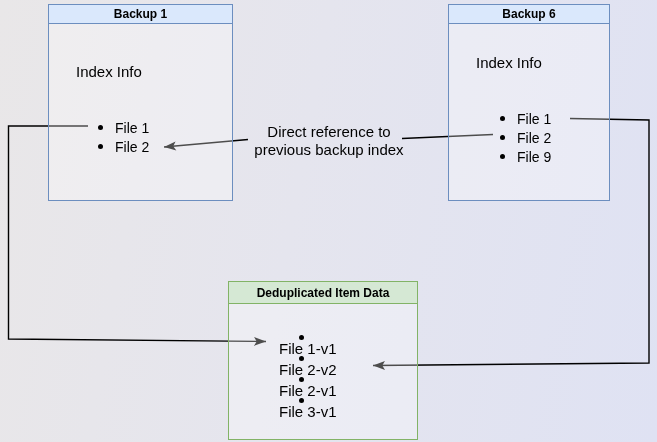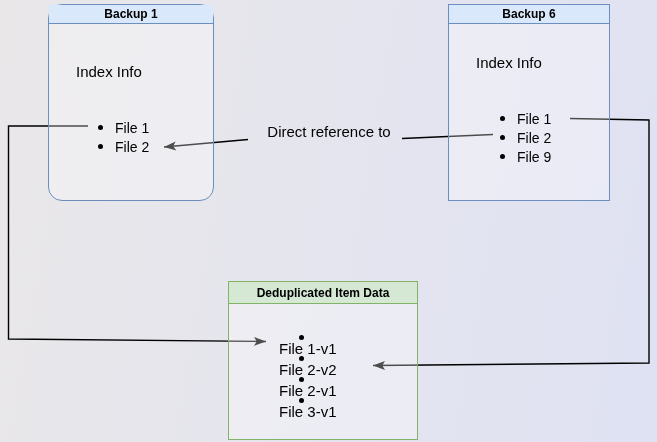--- a/index.html
+++ b/index.html
@@ -20,21 +20,21 @@
   .box-blue .hdr{background:#dae8fc;border-color:#6c8ebf;height:18px;}
   .box-green .hdr{background:#d5e8d4;border-color:#82b366;height:21px;}
   .subtitle{position:absolute;font-size:15px;line-height:18px;white-space:nowrap;}
   .filelist{position:absolute;}
   .filerow{display:flex;align-items:center;white-space:nowrap;}
   .backup-files .filerow{height:19px;font-size:14px;}
   .dedup-files .filerow{height:21px;font-size:15px;flex-direction:column;}
   .dot{width:5px;height:5px;border-radius:50%;background:#000;flex:none;}
   .backup-files .dot{margin-right:12px;}
   .dedup-files .dot{margin-right:13px;}
-  #backup1{left:48px;top:4px;width:166px;height:197px;border-radius:14px;}
+  #backup1{left:48px;top:4px;width:185px;height:197px;}
   #backup2{left:448px;top:4px;width:162px;height:197px;}
   #dedup{left:228px;top:281px;width:190px;height:159px;}
   #backup1 .subtitle{left:27px;top:58px;}
   #backup2 .subtitle{left:27px;top:49px;}
   #backup1 .filelist{left:49px;top:113px;}
   #backup2 .filelist{left:51px;top:104px;}
   #dedup .filelist{left:50px;top:53px;}
   .annotation{position:absolute;left:248px;top:123px;width:162px;
               text-align:center;font-size:15px;line-height:18px;}
 </style>
@@ -84,20 +84,21 @@
       </div>
       <div class="filerow">
         <span class="dot"></span>
         <span>File 9</span>
       </div>
     </div>
   </div>
 
   <div class="annotation">
     <div>Direct reference to</div>
+    <div>previous backup index</div>
   </div>
 
   <div class="box box-green" id="dedup">
     <div class="hdr">Deduplicated Item Data</div>
     <div class="filelist dedup-files">
       <div class="filerow">
         <span class="dot"></span>
         <span>File 1-v1</span>
       </div>
       <div class="filerow">

